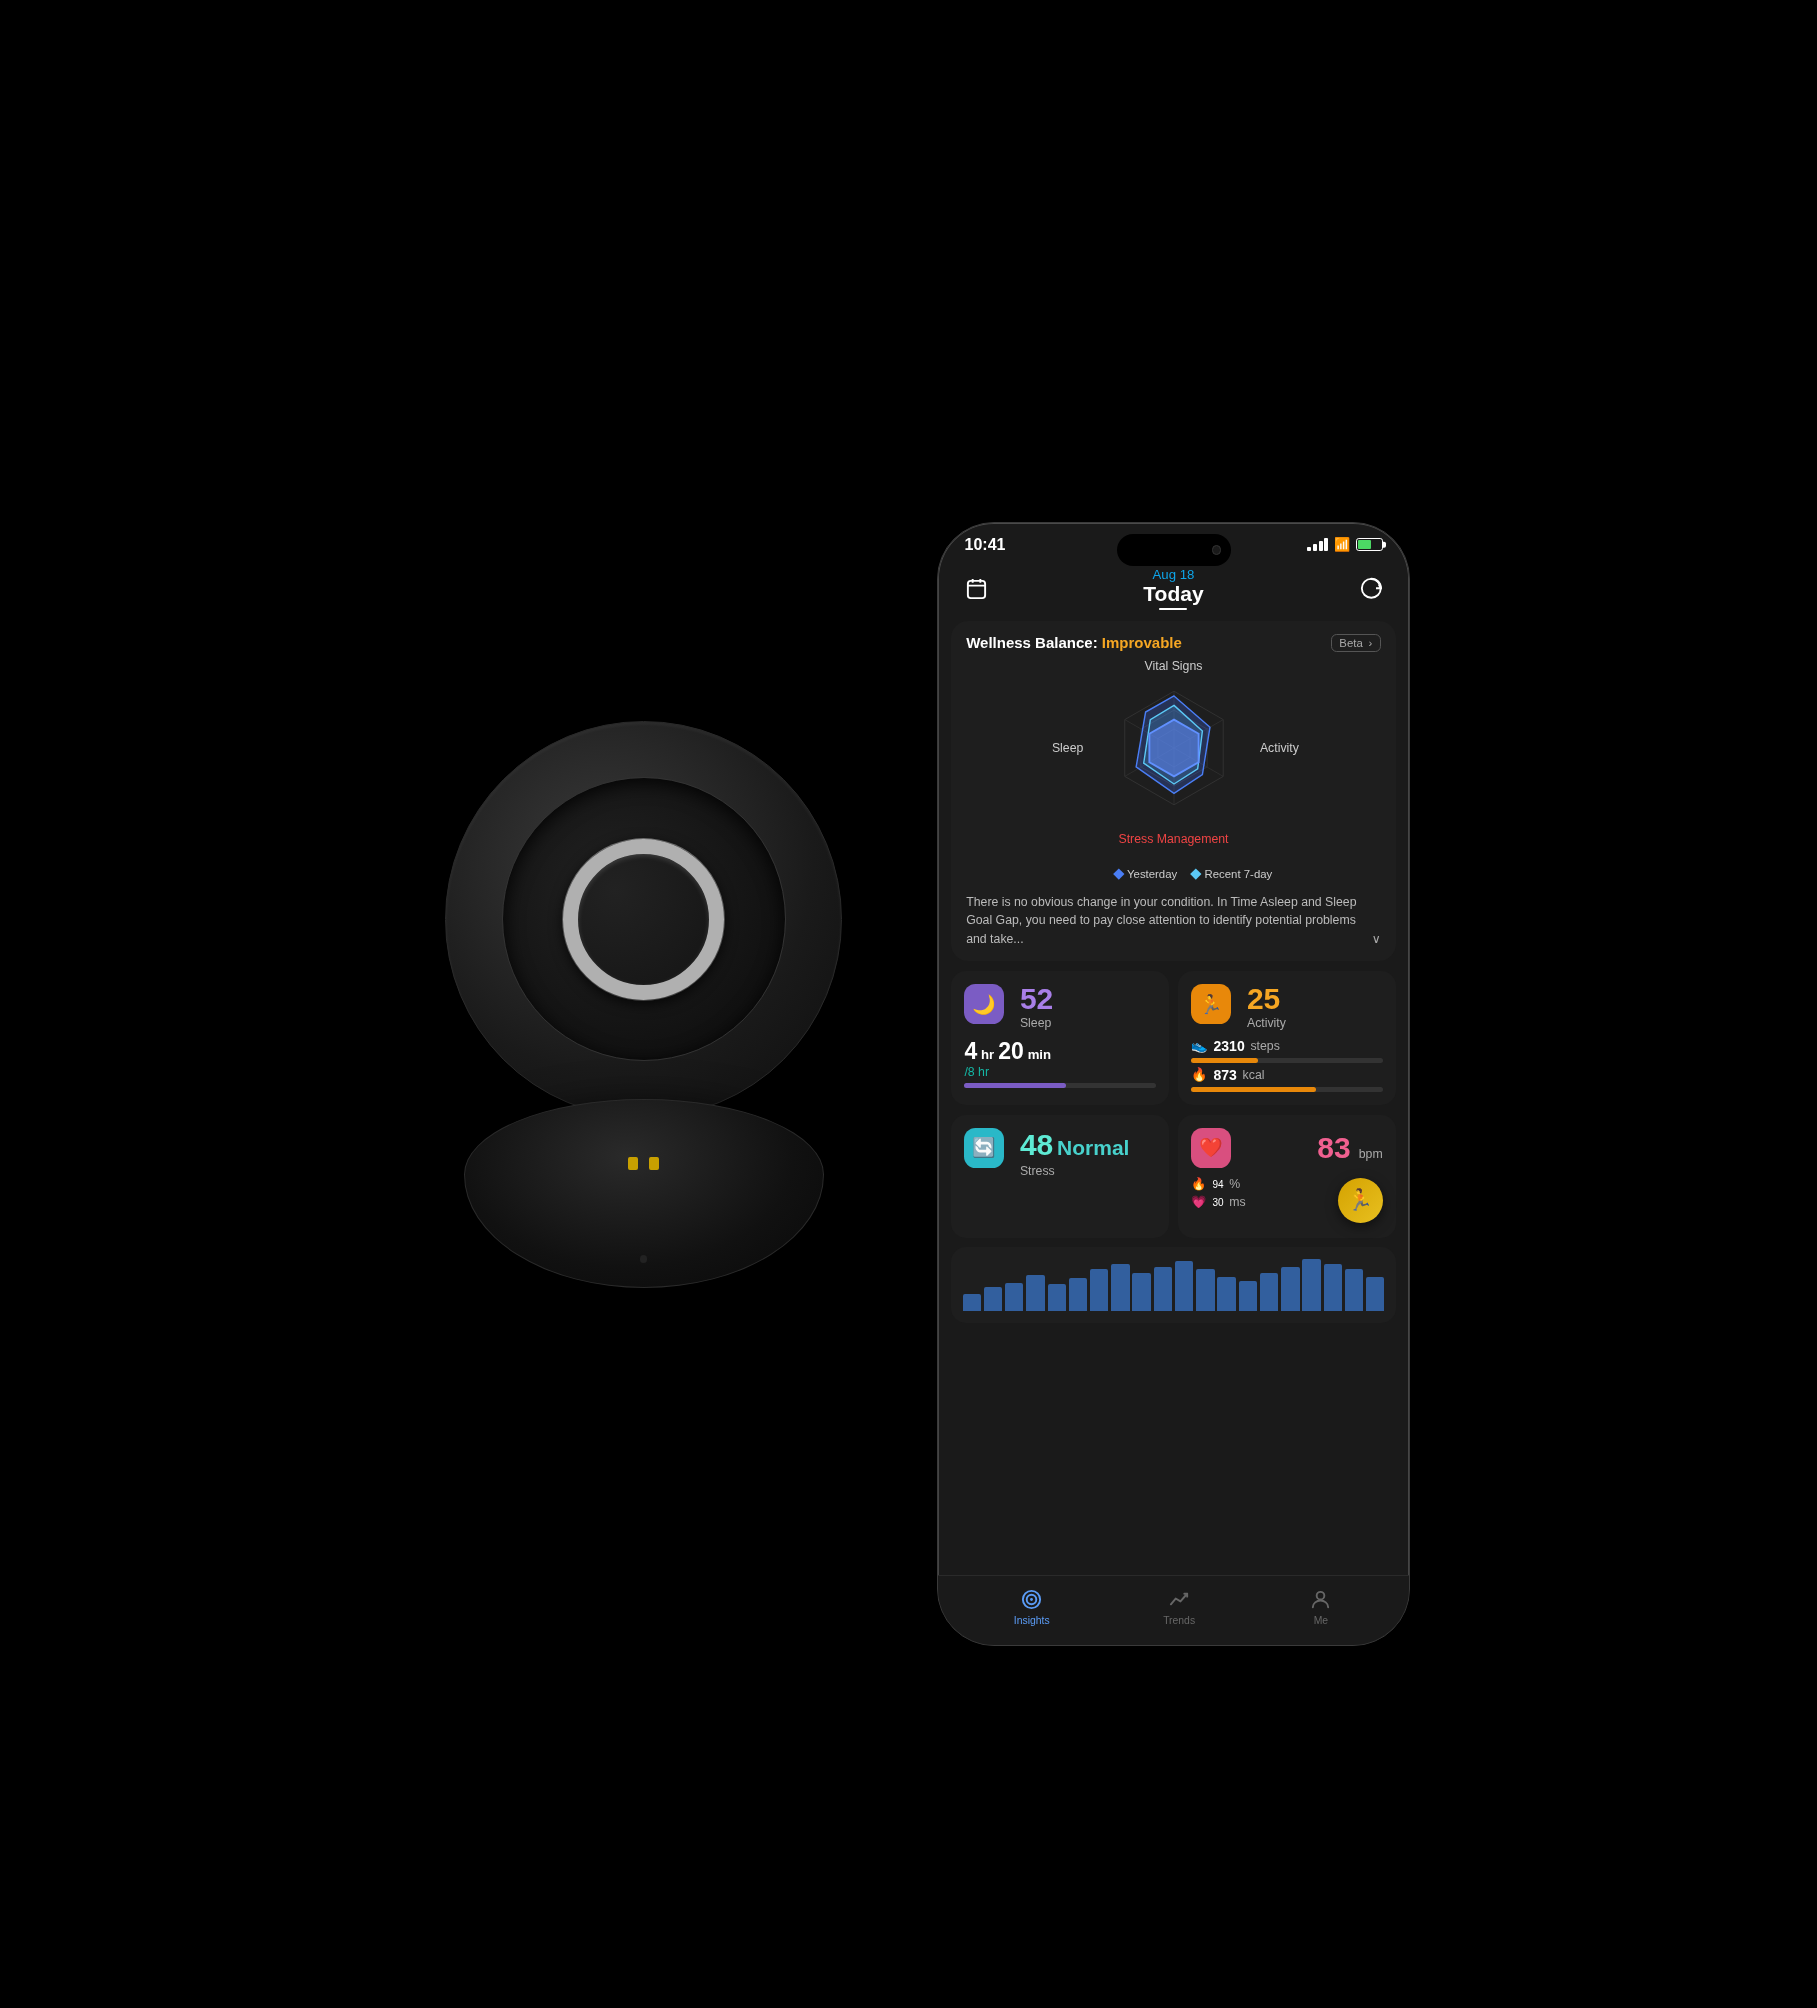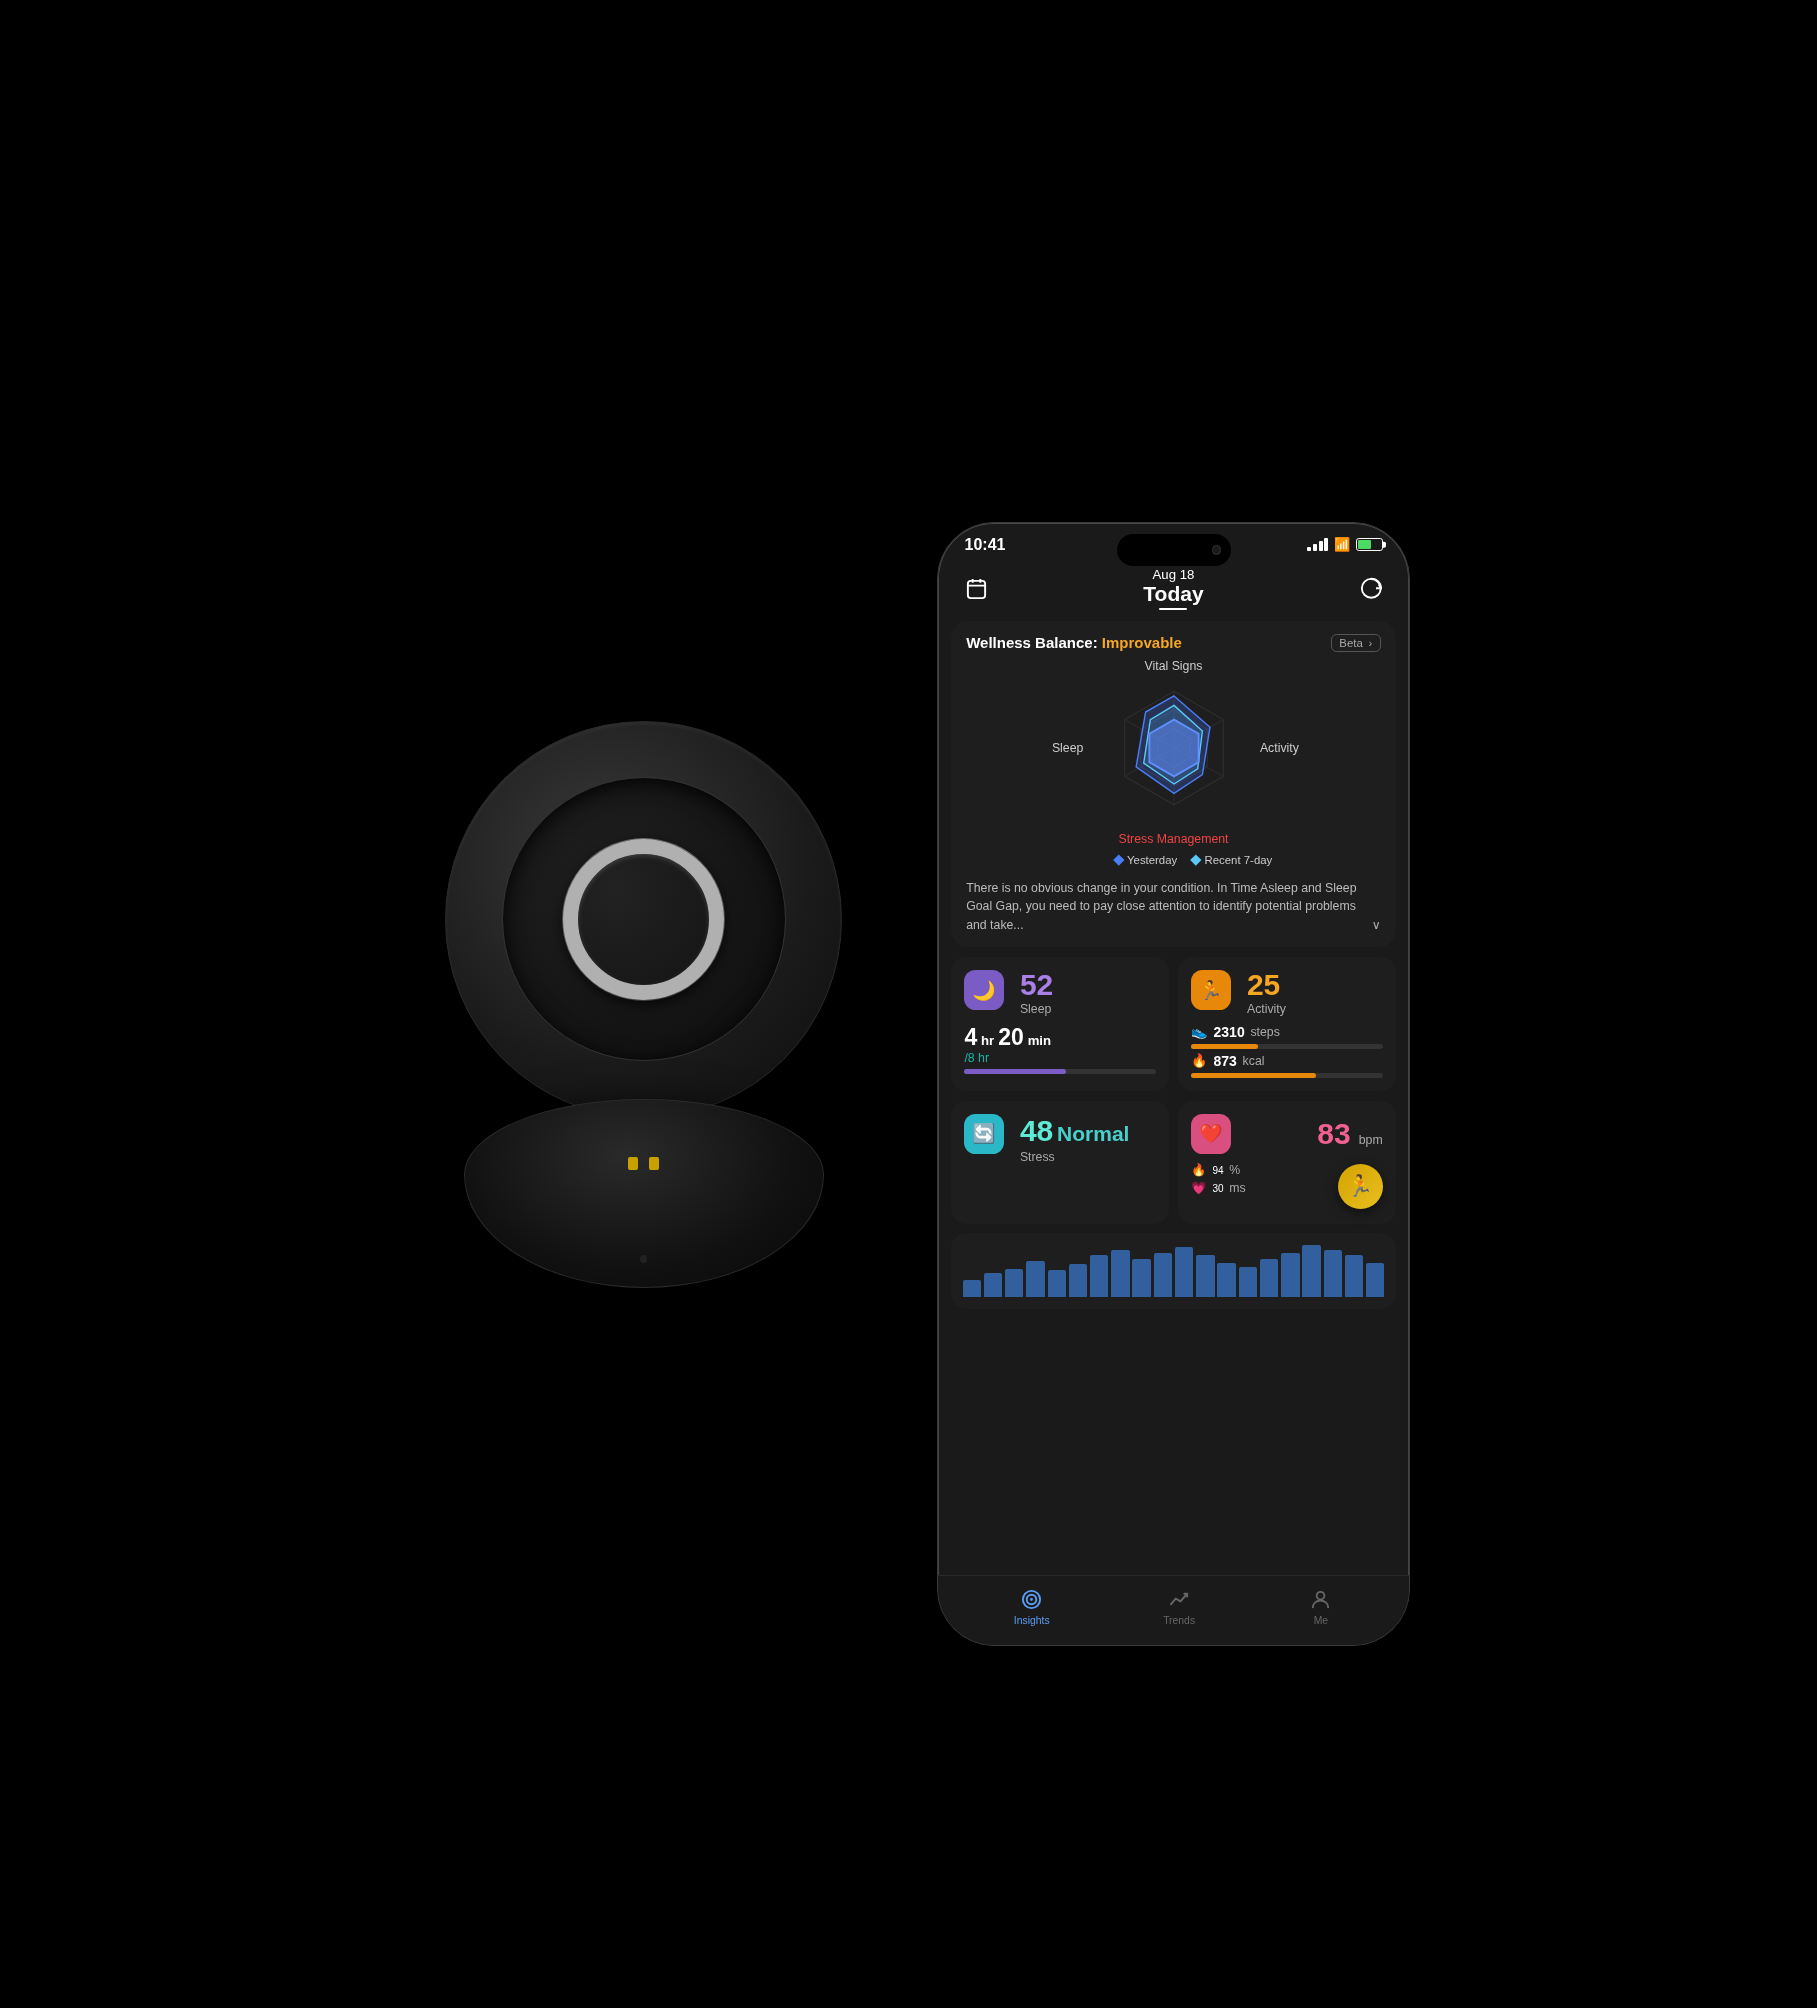--- a/index.html
+++ b/index.html
@@ -180,21 +180,21 @@
       flex-shrink: 0;
     }
 
     .nav-date-group {
       display: flex;
       flex-direction: column;
       align-items: center;
     }
 
     .nav-date {
-      color: #ffffff;
+      color: #0ea5e9;
       font-size: 13.2px;
     }
 
     .nav-title {
       color: #fff;
       font-size: 21px;
       font-weight: 700;
     }
 
     .nav-underline {
@@ -296,21 +296,21 @@
 
     .radar-label-bottom {
       color: #ef4444;
       font-size: 12.3px;
       margin-top: 13px;
     }
 
     .radar-legend {
       display: flex;
       gap: 15px;
-      margin-top: 8px;
+      margin-top: 22px;
       padding-left: 40px;
     }
 
     .legend-item {
       display: flex;
       align-items: center;
       gap: 4.7px;
       color: #ccc;
       font-size: 11.4px;
     }

